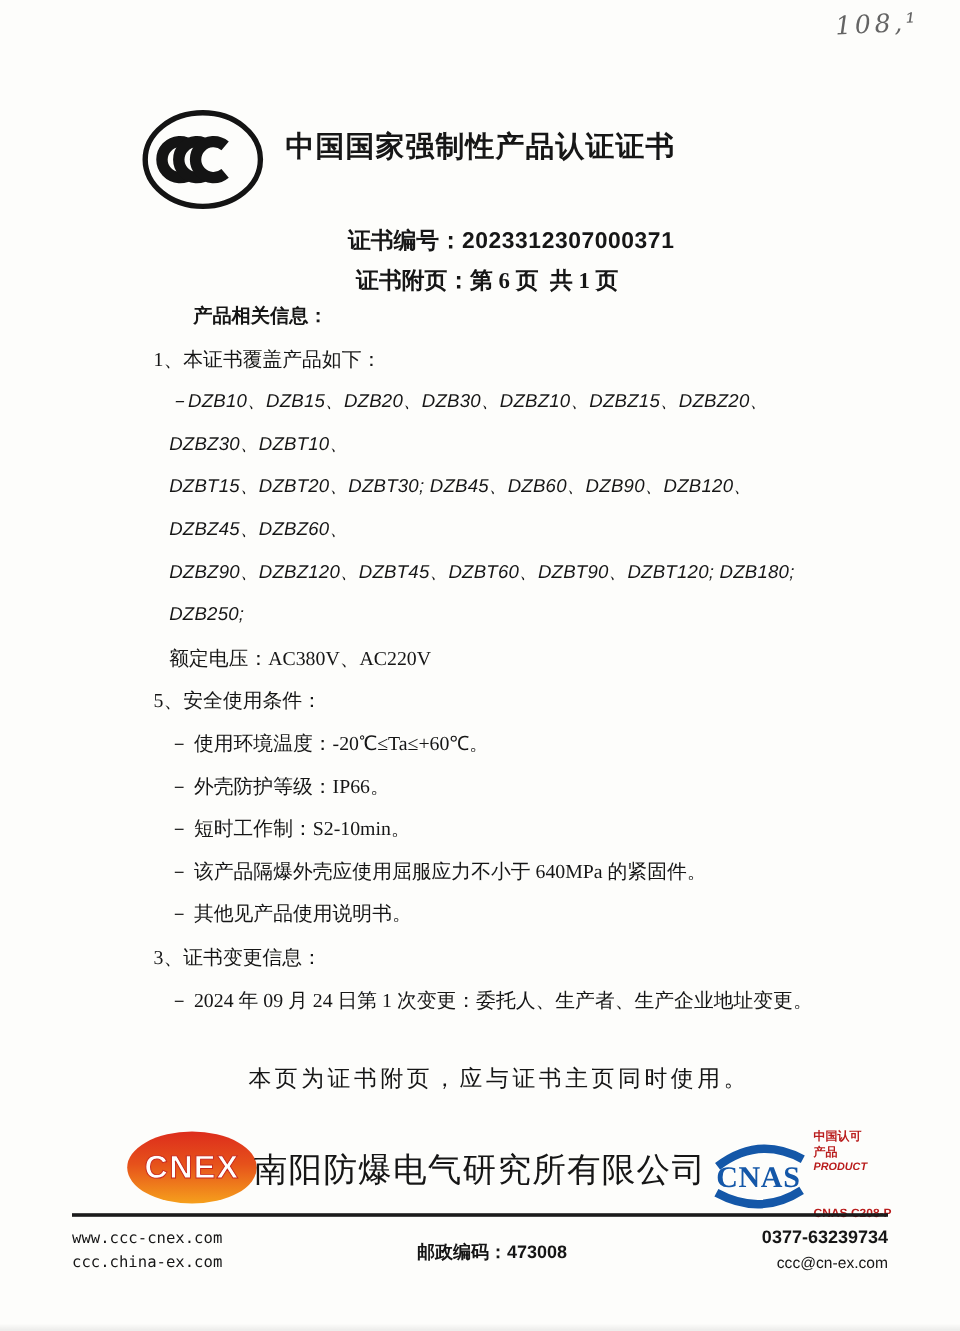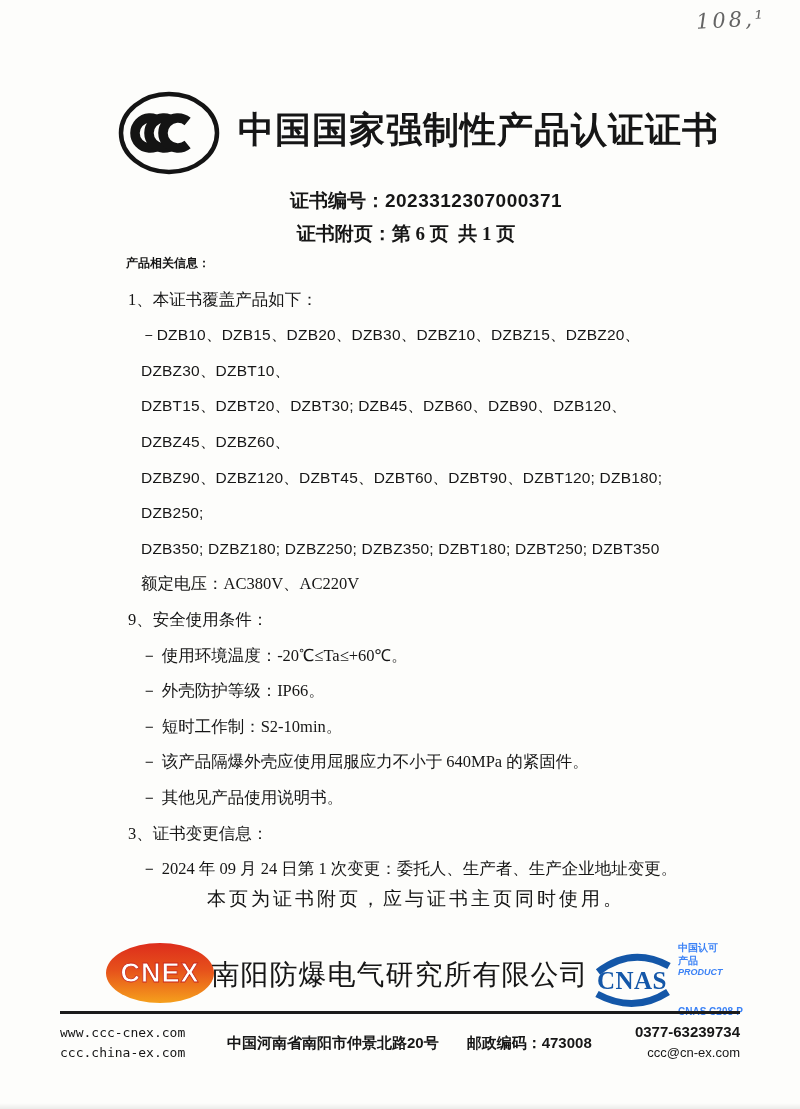--- a/index.html
+++ b/index.html
@@ -15,51 +15,51 @@
   }
   .handwritten {
     position:absolute; top:8px; right:34px;
     font-family:"DejaVu Serif", serif; font-style:italic;
     font-size:21px; color:#4a4a4a; letter-spacing:3px;
     transform:rotate(-3deg); opacity:.85;
   }
   .ccc-logo { position:absolute; left:116px; top:90px; }
   .doc-title {
     position:absolute; left:238px; top:106px; width:460px;
-    font-size:36px; font-weight:bold; letter-spacing:1px;
+    font-size:24px; font-weight:bold; letter-spacing:1px;
     font-family:"Liberation Serif", serif; white-space:nowrap;
   }
   .cert-line {
     position:absolute; left:0; width:100%; text-align:center;
     font-weight:bold; font-size:19px; white-space:pre-wrap;
   }
   .cert-no   { top:188px; padding-left:26px; }
   .cert-page { top:221px; padding-left:6px; }
   .cert-no .num { font-family:"Liberation Sans", sans-serif; letter-spacing:.5px; }
 
   .body-block { position:absolute; left:126px; top:246px; width:560px; }
   .line { line-height:35.6px; white-space:pre-wrap; font-size:16.5px; }
-  .l0 { font-weight:bold; font-size:12px; }
+  .l0 { font-weight:bold; font-size:16px;margin-left:35px; }
   .l1 { padding-left:2px; }
   .l2 { padding-left:15px; }
-  .codes { font-family:"Liberation Sans", sans-serif; font-size:15.5px; letter-spacing:.2px; }
+  .codes { font-family:"Liberation Sans", sans-serif; font-size:15.5px; letter-spacing:.2px;font-style:italic; }
 
   .statement {
     position:absolute; top:886px; left:16px; width:100%; text-align:center;
     font-size:19px; letter-spacing:3px; white-space:pre-wrap;
   }
 
   .cnex-logo { position:absolute; left:103px; top:940px; }
   .company {
     position:absolute; left:0; top:956px; width:100%; text-align:center;
     font-family:"Liberation Sans", sans-serif; font-weight:normal;
     font-size:28px; letter-spacing:1px;
   }
   .cnas-wrap { position:absolute; left:592px; top:942px; display:flex; align-items:center; gap:4px; }
-  .cnas-caption { color:#3b82f6; font-family:"Liberation Sans", sans-serif; line-height:1.25; }
+  .cnas-caption { color:#b91c1c; font-family:"Liberation Sans", sans-serif; line-height:1.25; }
   .cnas-caption .cn { font-size:10px; font-weight:bold; }
   .cnas-caption .en { font-size:9px; font-weight:bold;font-style:italic; }
   .cnas-caption .code { font-size:10px; font-weight:bold;margin-top:28px; }
 
   .rule { position:absolute; left:60px; top:1011px; width:680px; height:3px; background:#1b1b1b; }
 
   .contact-row {
     position:absolute; left:60px; top:1019px; width:680px; height:48px;
     display:flex; align-items:stretch;
   }
@@ -93,23 +93,22 @@
   <div class="cert-line cert-no"><span>证书编号：</span><span class="num">2023312307000371</span></div>
 
   <div class="cert-line cert-page"><span>证书附页：</span><span>第 6 页  共 1 页</span></div>
 
   <div class="body-block">
     <div class="line l0">产品相关信息：</div>
     <div class="line l1">1、本证书覆盖产品如下：</div>
     <div class="line l2 codes">－DZB10、DZB15、DZB20、DZB30、DZBZ10、DZBZ15、DZBZ20、DZBZ30、DZBT10、</div>
     <div class="line l2 codes">DZBT15、DZBT20、DZBT30; DZB45、DZB60、DZB90、DZB120、DZBZ45、DZBZ60、</div>
     <div class="line l2 codes">DZBZ90、DZBZ120、DZBT45、DZBT60、DZBT90、DZBT120; DZB180; DZB250;</div>
-    <div class="line l2 codes">DZB350; DZBZ180; DZBZ250; DZBZ350; DZBT180; DZBT250; DZBT350</div>
     <div class="line l2">额定电压：AC380V、AC220V</div>
-    <div class="line l1">9、安全使用条件：</div>
+    <div class="line l1">5、安全使用条件：</div>
     <div class="line l2">－ 使用环境温度：-20℃≤Ta≤+60℃。</div>
     <div class="line l2">－ 外壳防护等级：IP66。</div>
     <div class="line l2">－ 短时工作制：S2-10min。</div>
     <div class="line l2">－ 该产品隔爆外壳应使用屈服应力不小于 640MPa 的紧固件。</div>
     <div class="line l2">－ 其他见产品使用说明书。</div>
     <div class="line l1">3、证书变更信息：</div>
     <div class="line l2">－ 2024 年 09 月 24 日第 1 次变更：委托人、生产者、生产企业地址变更。</div>
   </div>
 
   <div class="statement">本页为证书附页，应与证书主页同时使用。</div>
@@ -145,21 +144,20 @@
   </div>
 
   <div class="rule"></div>
 
   <div class="contact-row">
     <div class="contact-left">
       <div>www.ccc-cnex.com</div>
       <div>ccc.china-ex.com</div>
     </div>
     <div class="contact-center">
-      <span>中国河南省南阳市仲景北路20号</span>
       <span>邮政编码：473008</span>
     </div>
     <div class="contact-right">
       <div class="phone">0377-63239734</div>
       <div class="email">ccc@cn-ex.com</div>
     </div>
   </div>
 
 </div>
 

